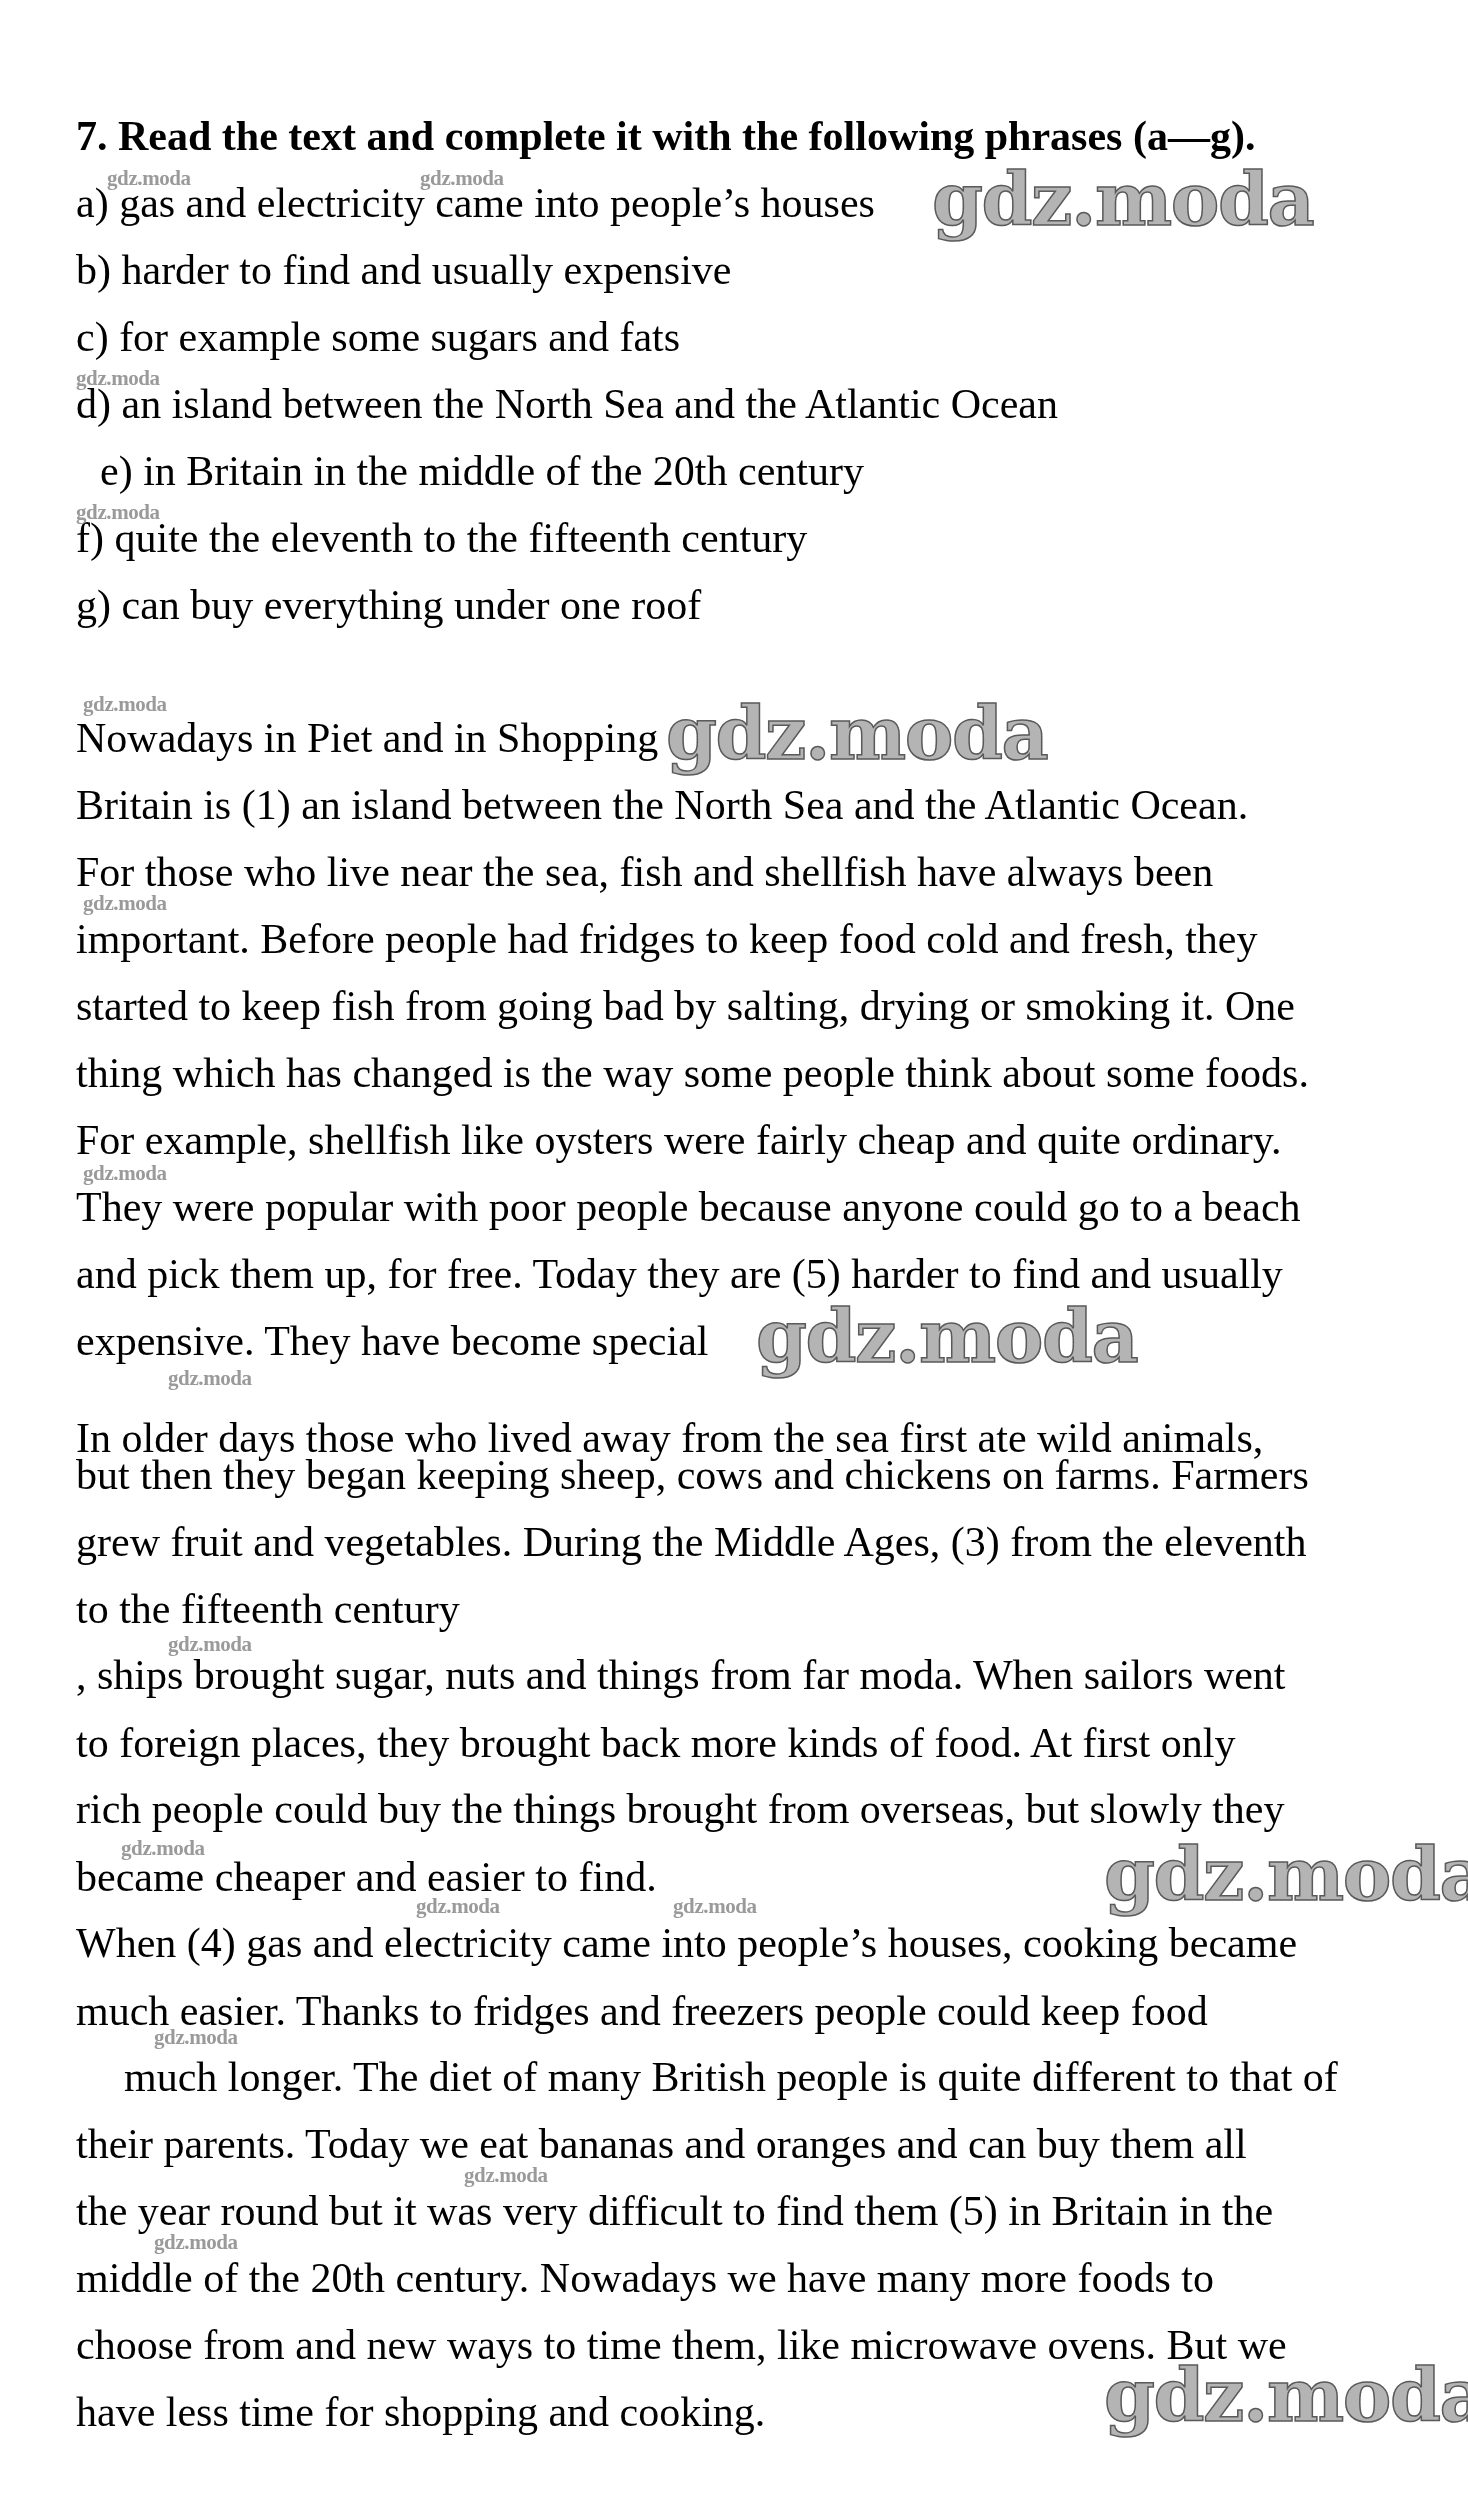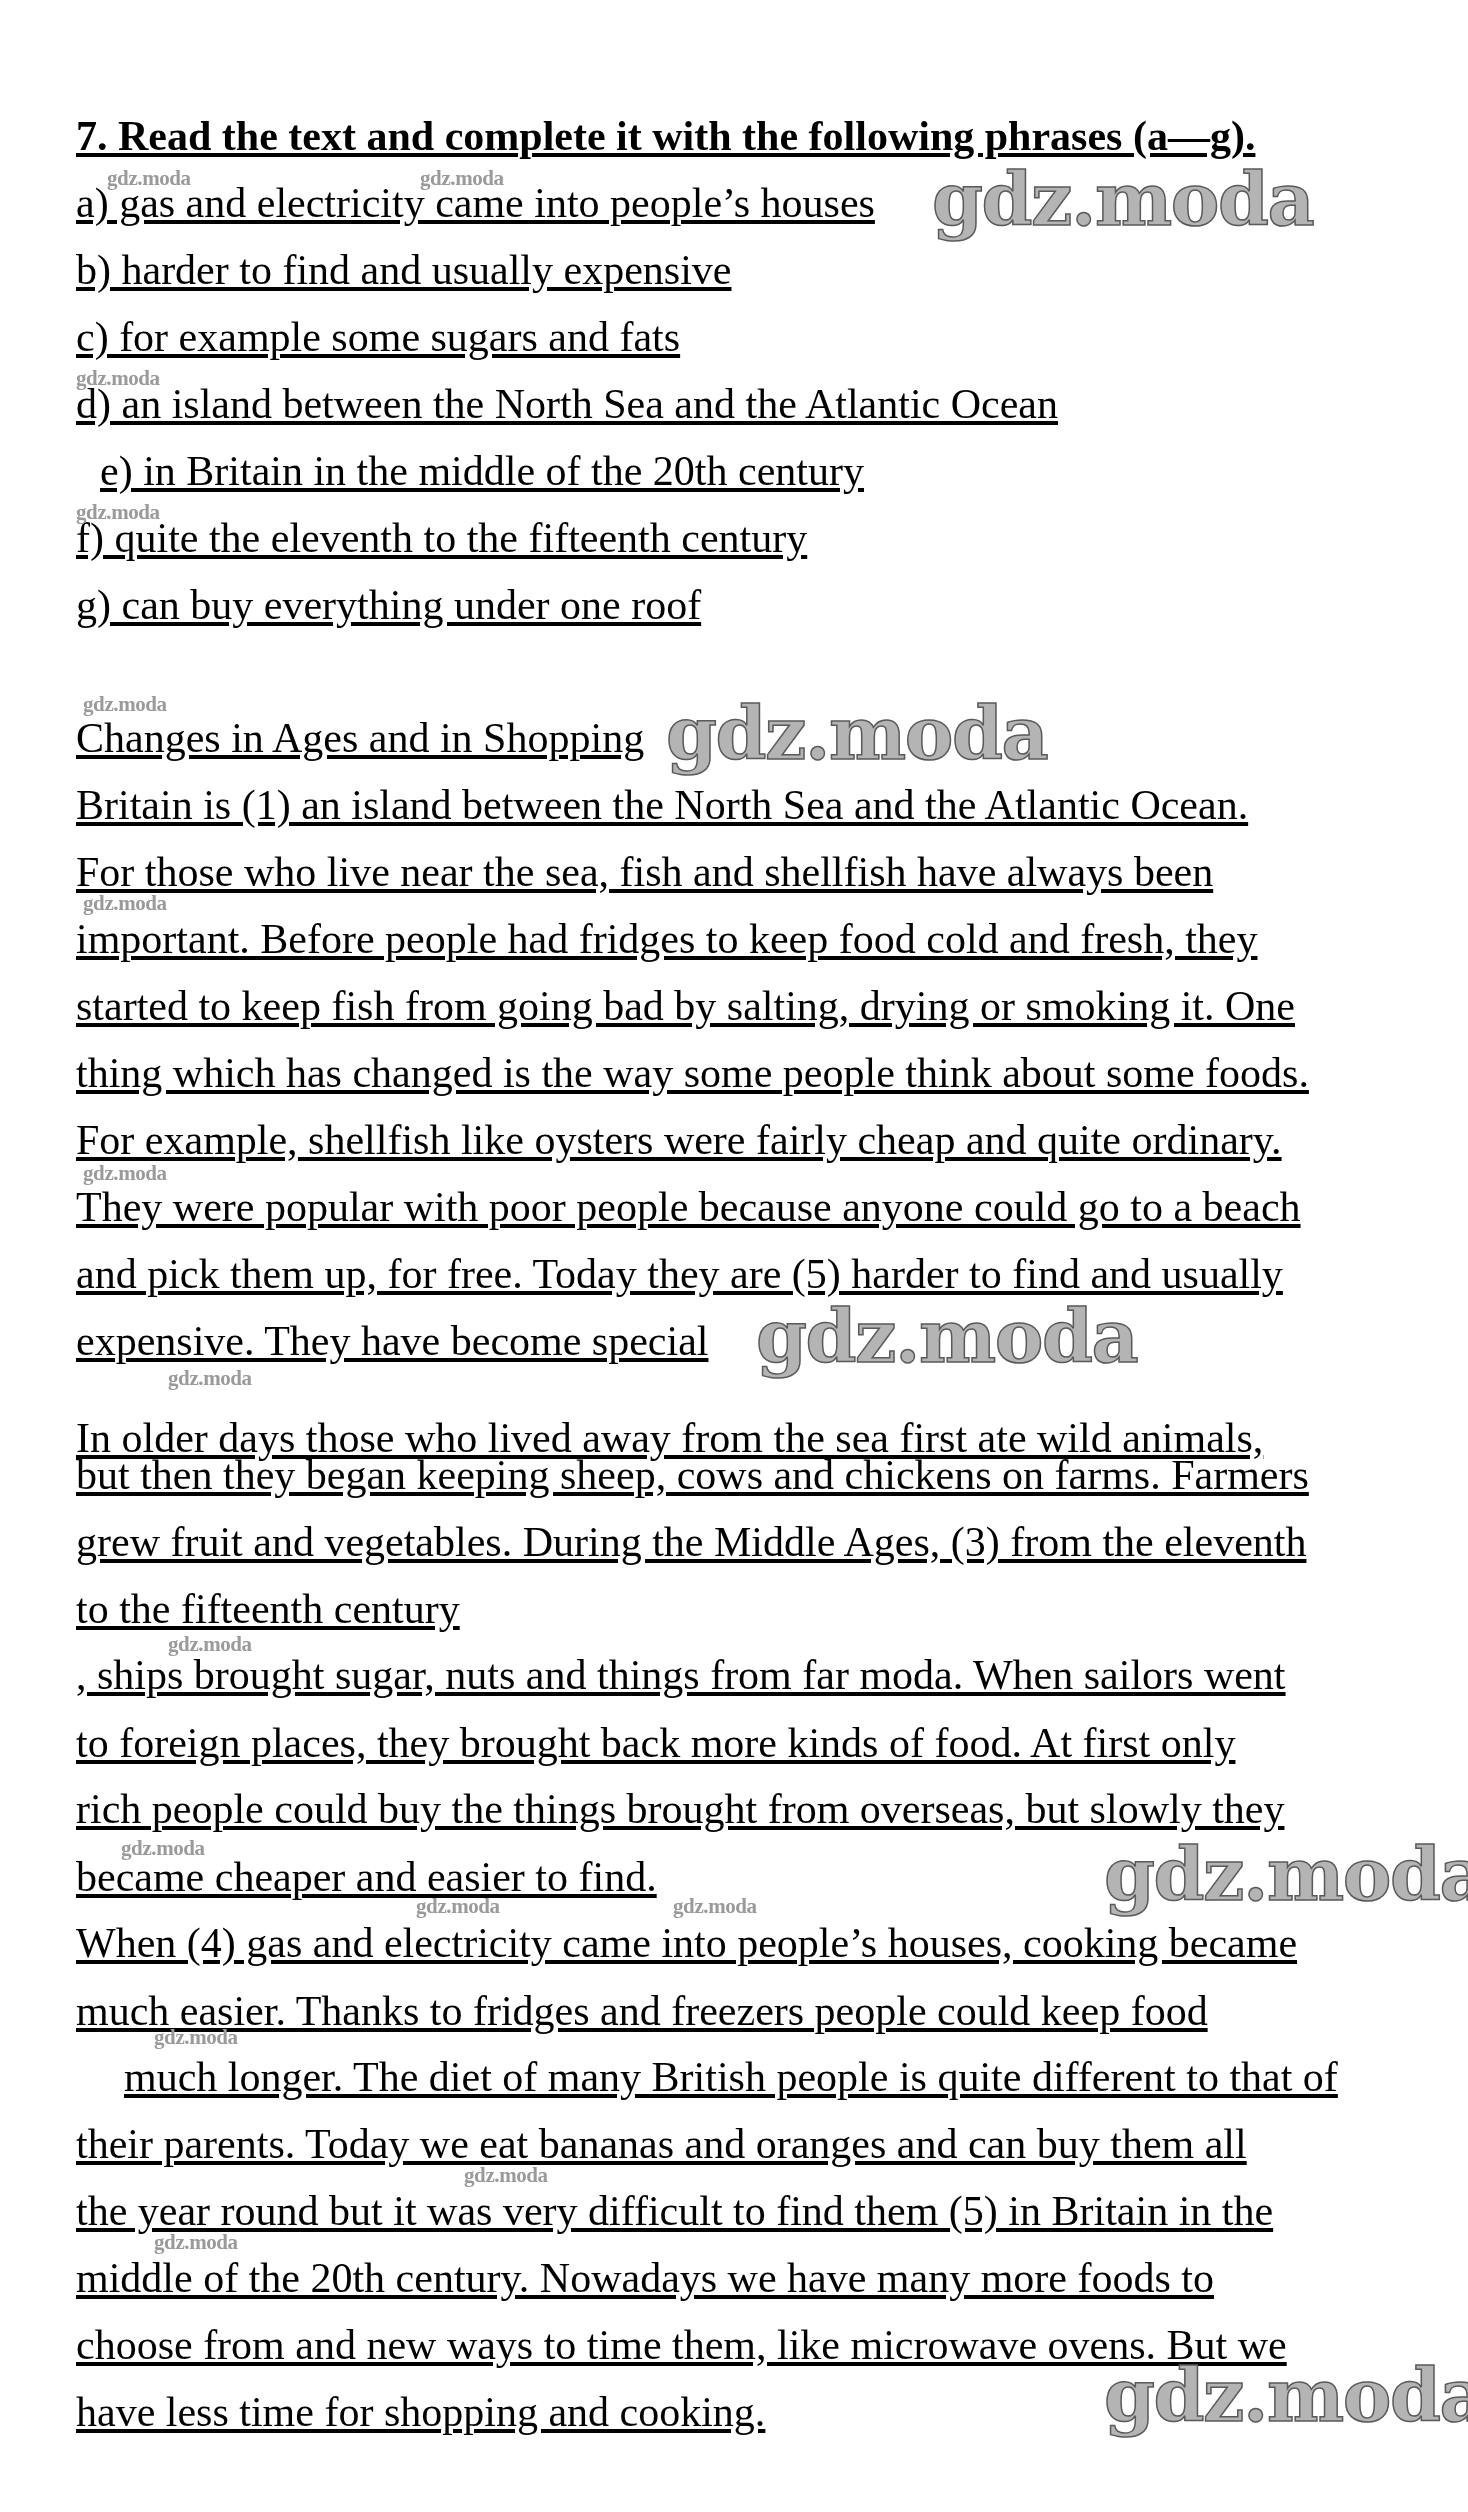--- a/index.html
+++ b/index.html
@@ -10,21 +10,20 @@
     overflow: hidden;
     font-family: "Liberation Serif", "DejaVu Serif", serif;
     color: #000;
   }
   .line {
     position: absolute;
     left: 76px;
     font-size: 42px;
     line-height: 1;
     white-space: nowrap;
-    text-decoration: underline;
   }
   .title { font-weight: bold; font-size: 42px; }
   .wm-small {
     position: absolute;
     font-family: "Liberation Serif", "DejaVu Serif", serif;
     font-size: 21px;
     font-weight: bold;
     color: #9a9a9a;
     letter-spacing: -0.4px;
     white-space: nowrap;
@@ -52,21 +51,21 @@
 <div>
   <div class="line" style="top:182px;">a) gas and electricity came into people’s houses</div>
   <div class="line" style="top:249px;">b) harder to find and usually expensive</div>
   <div class="line" style="top:316px;">c) for example some sugars and fats</div>
   <div class="line" style="top:383px;">d) an island between the North Sea and the Atlantic Ocean</div>
   <div class="line" style="top:450px;margin-left:24px;">e) in Britain in the middle of the 20th century</div>
   <div class="line" style="top:517px;">f) quite the eleventh to the fifteenth century</div>
   <div class="line" style="top:584px;">g) can buy everything under one roof</div>
 </div>
 
-<div class="line" style="top:717px;">Changes in Ages and in Shopping</div>
+<div class="line" style="top:717px;">Nowadays in Piet and in Shopping</div>
 
 <div>
   <div class="line" style="top:784px;">Britain is (1) an island between the North Sea and the Atlantic Ocean.</div>
   <div class="line" style="top:851px;">For those who live near the sea, fish and shellfish have always been</div>
   <div class="line" style="top:918px;">important. Before people had fridges to keep food cold and fresh, they</div>
   <div class="line" style="top:985px;">started to keep fish from going bad by salting, drying or smoking it. One</div>
   <div class="line" style="top:1052px;">thing which has changed is the way some people think about some foods.</div>
   <div class="line" style="top:1119px;">For example, shellfish like oysters were fairly cheap and quite ordinary.</div>
   <div class="line" style="top:1186px;">They were popular with poor people because anyone could go to a beach</div>
   <div class="line" style="top:1253px;">and pick them up, for free. Today they are (5) harder to find and usually</div>

